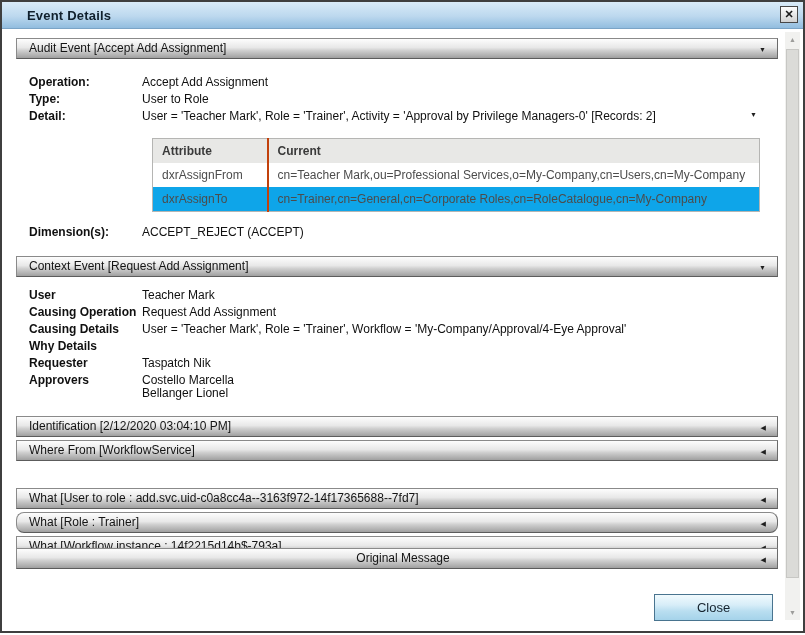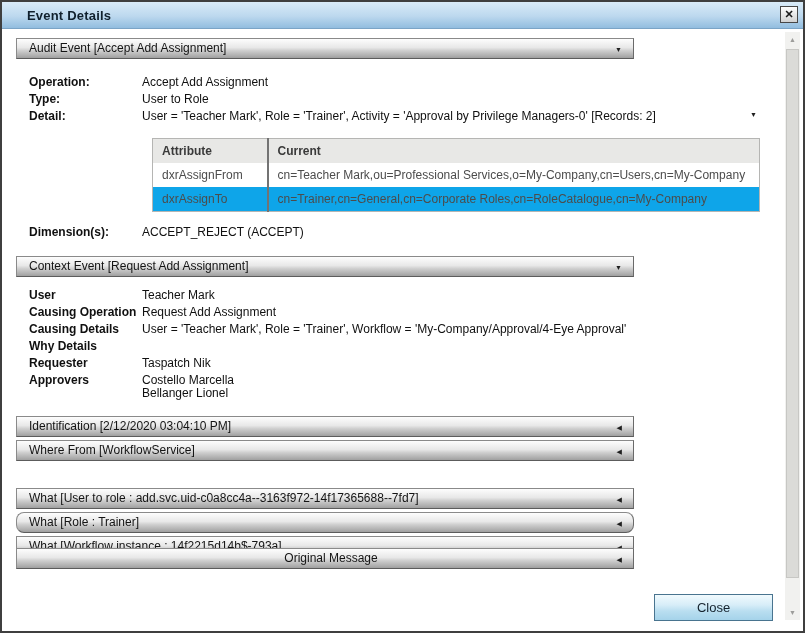--- a/index.html
+++ b/index.html
@@ -30,21 +30,21 @@
   .x-btn {
     position:absolute; right:5px; top:4px; width:18px; height:17px;
     border:1px solid #474747;
     background:linear-gradient(#fdfdfd, #d2d2d2);
     display:flex; align-items:center; justify-content:center;
     font-size:11px; font-weight:bold; color:#1a1a1a; line-height:1;
     cursor:default;
   }
   
   .acc-header {
-    position:absolute; left:14px; width:618px; height:21px;
+    position:absolute; left:14px; width:762px; height:21px;
     background:linear-gradient(#fdfdfd, #e8e8e8 45%, #d0d0d0 60%, #a0a0a0);
     border:1px solid #8a8a8a;
     border-bottom-color:#5c5c5c;
     border-right-color:#6a6a6a;
     font-size:12px; color:#141414;
     line-height:19px; padding-left:12px;
     cursor:default;
   }
   .acc-arrow {
     position:absolute; right:11px; top:0; height:21px;
@@ -65,21 +65,21 @@
     border:1px solid #b5b5b3;
     border-collapse:collapse;
     font-size:12px; color:#4c4c4c;
   }
   .attr-table th {
     font-weight:bold; color:#3a3a3a; text-align:left;
     background:#e8e8e6; padding:5px 9px; height:23px;
   }
   .attr-table td { padding:5px 9px; height:24px; white-space:nowrap; }
   .attr-table .col-attr { width:115px; }
-  .attr-table th:last-child, .attr-table td:last-child { border-left:2px solid #737373; }
+  .attr-table th:last-child, .attr-table td:last-child { border-left:2px solid #c2410c; }
   .attr-table tr.alt td { background:#0ea5e9; }
   
   .close-btn {
     position:absolute; left:652px; top:592px; width:119px; height:27px;
     border:1px solid #49748f;
     background:linear-gradient(#f1fafd, #d7edf8 40%, #b9def0 65%, #a5d3ea);
     font-size:13px; color:#15232e;
     display:flex; align-items:center; justify-content:center;
     font-family:"Liberation Sans", sans-serif;
     cursor:default;

